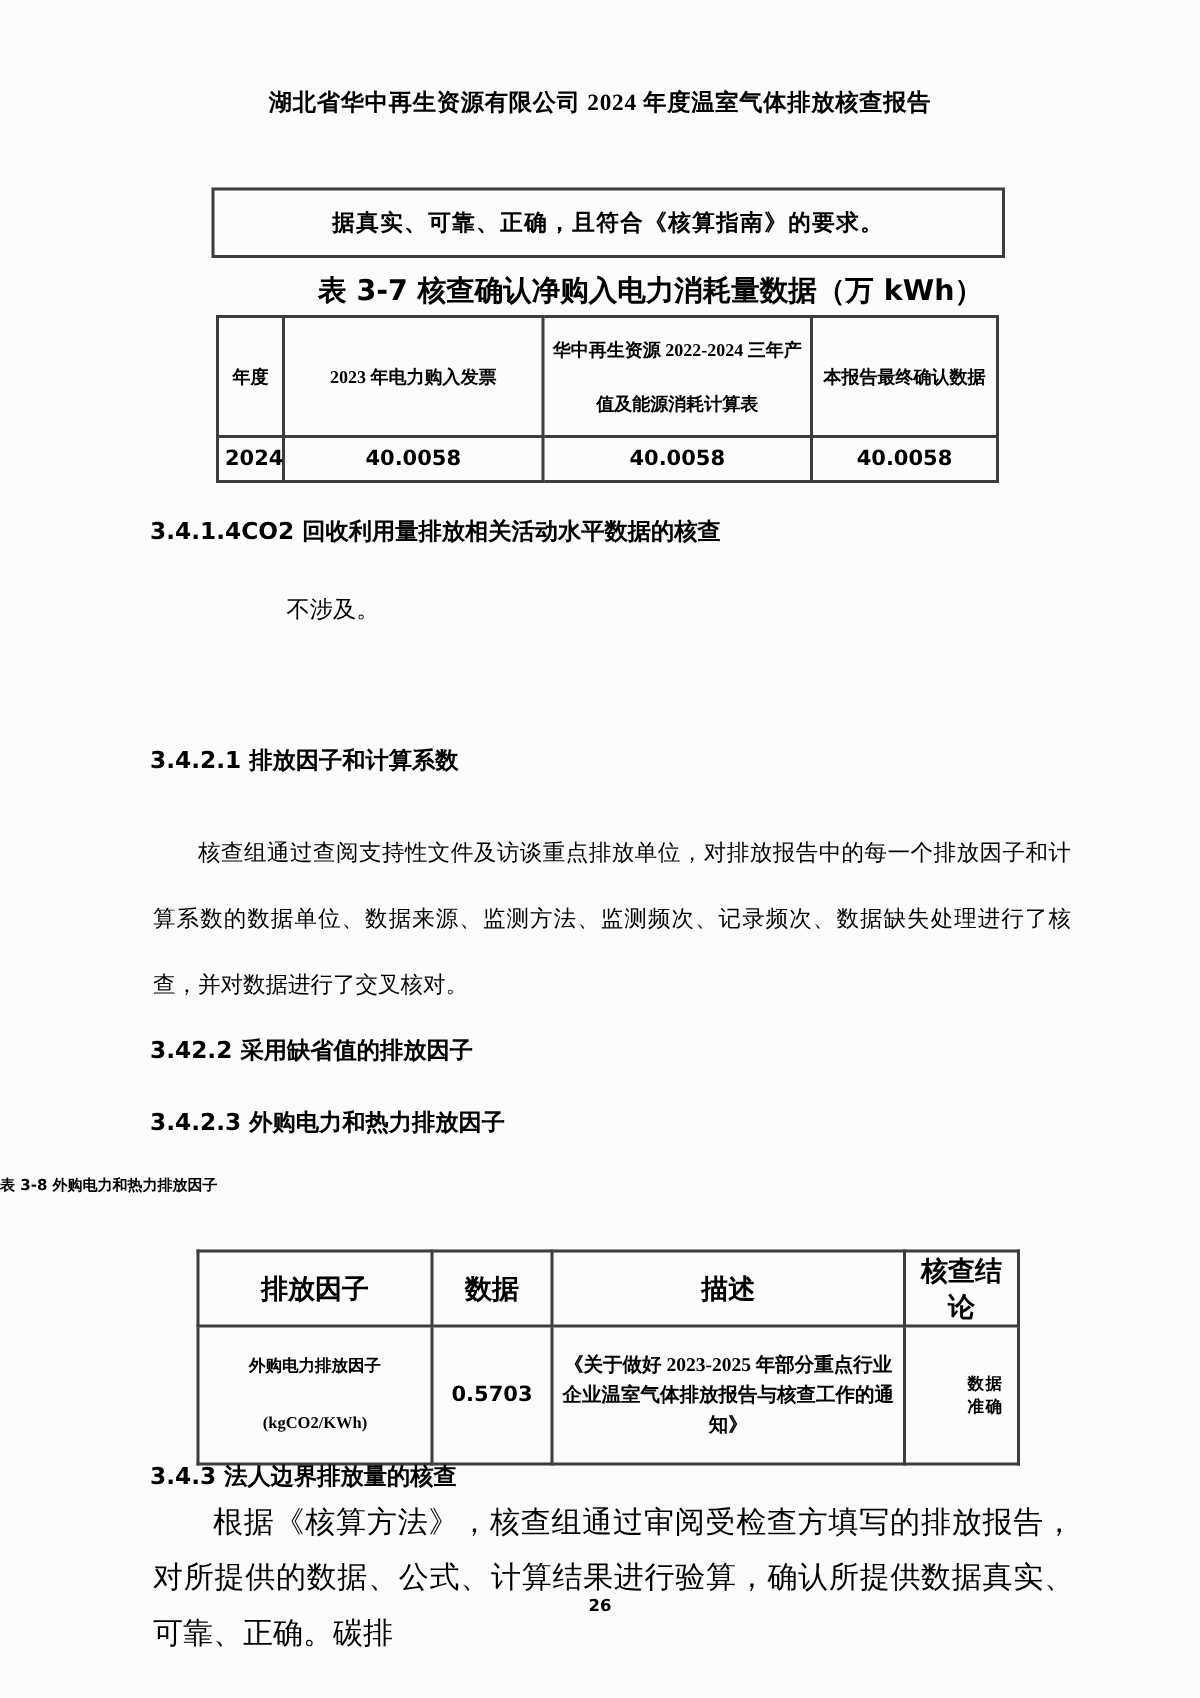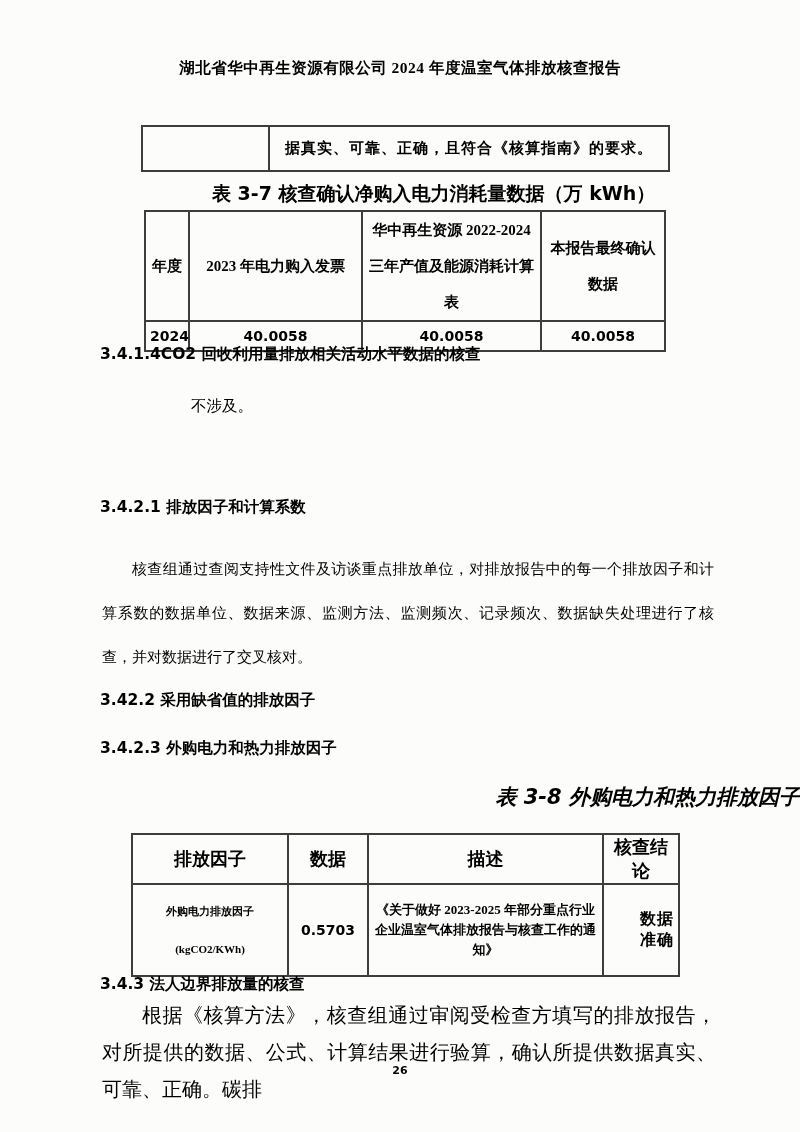--- a/index.html
+++ b/index.html
@@ -14,52 +14,52 @@
     overflow: hidden;
   }
   .doc-title {
     position: absolute; top: 58px; left: 0; width: 100%;
     text-align: center; font-size: 15.5px; font-weight: bold;
     letter-spacing: 0.5px;
   }
   
   .frag-table {
     position: absolute; left: 141px; top: 125px; width: 529px; height: 47px;
-    border: 2px solid #3d3d40; display: flex; align-items: stretch;
+    border: 2px solid #3d3d40; display: flex; align-items: stretch; flex-direction: column;
   }
   .frag-left { width: 127px; border-right: 2px solid #3d3d40; }
   .frag-right {
     flex: 1; display: flex; align-items: center; justify-content: center;
     font-size: 15px; font-weight: bold; letter-spacing: 1px;
   }
   
   .t37-caption {
     position: absolute; left: 212px; top: 181px;
     font-family: "DejaVu Sans", "Liberation Sans", sans-serif;
     font-weight: bold; font-size: 19px;
   }
   .t38-caption {
-    position: absolute; top: 783px; left: 0; width: 100%; text-align: right;
+    position: absolute; top: 783px; left: 0; width: 100%; text-align: left;
     font-family: "DejaVu Sans", "Liberation Sans", sans-serif;
-    font-weight: bold; font-size: 21px; font-style: italic;
+    font-weight: bold; font-size: 10px;
   }
   
   table { border-collapse: collapse; table-layout: fixed; }
   td { border: 2px solid #3d3d40; text-align: center; vertical-align: middle; padding: 0 4px; }
   .t37 { position: absolute; left: 144px; top: 210px; width: 520px; }
-  .t37 .head td { height: 80px; font-weight: bold; font-size: 15px; line-height: 36px; }
+  .t37 .head td { height: 80px; font-weight: bold; font-size: 12px; line-height: 36px; }
   .t37 .data td { height: 30px; font-weight: bold; font-size: 14px;
                   font-family: "DejaVu Sans", "Liberation Sans", sans-serif; }
   .t38 { position: absolute; left: 131px; top: 833px; width: 547px; }
   .t38 .head td { height: 37px; font-weight: bold; font-size: 18px; }
   .t38 .data td { height: 92px; }
   .c-factor { font-weight: bold; font-size: 11px; line-height: 38px; white-space: pre-line; }
   .c-value  { font-weight: bold; font-size: 14px; font-family: "DejaVu Sans", "Liberation Sans", sans-serif; }
   .c-desc   { font-weight: bold; font-size: 13px; line-height: 20px; }
-  .c-concl  { font-weight: bold; font-size: 16px; letter-spacing: 1px; padding-left: 36px; }
+  .c-concl  { font-weight: bold; font-size: 11px; letter-spacing: 1px; padding-left: 36px; }
   
   .h {
     position: absolute; left: 100px;
     font-family: "DejaVu Sans", "Liberation Sans", sans-serif;
     font-weight: bold; font-size: 15.5px; white-space: nowrap;
   }
   .h-3414 { top: 344px; }
   .h-342  { top: 447px; }
   .h-3421 { top: 497px; }
   .h-3422 { top: 690px; }

